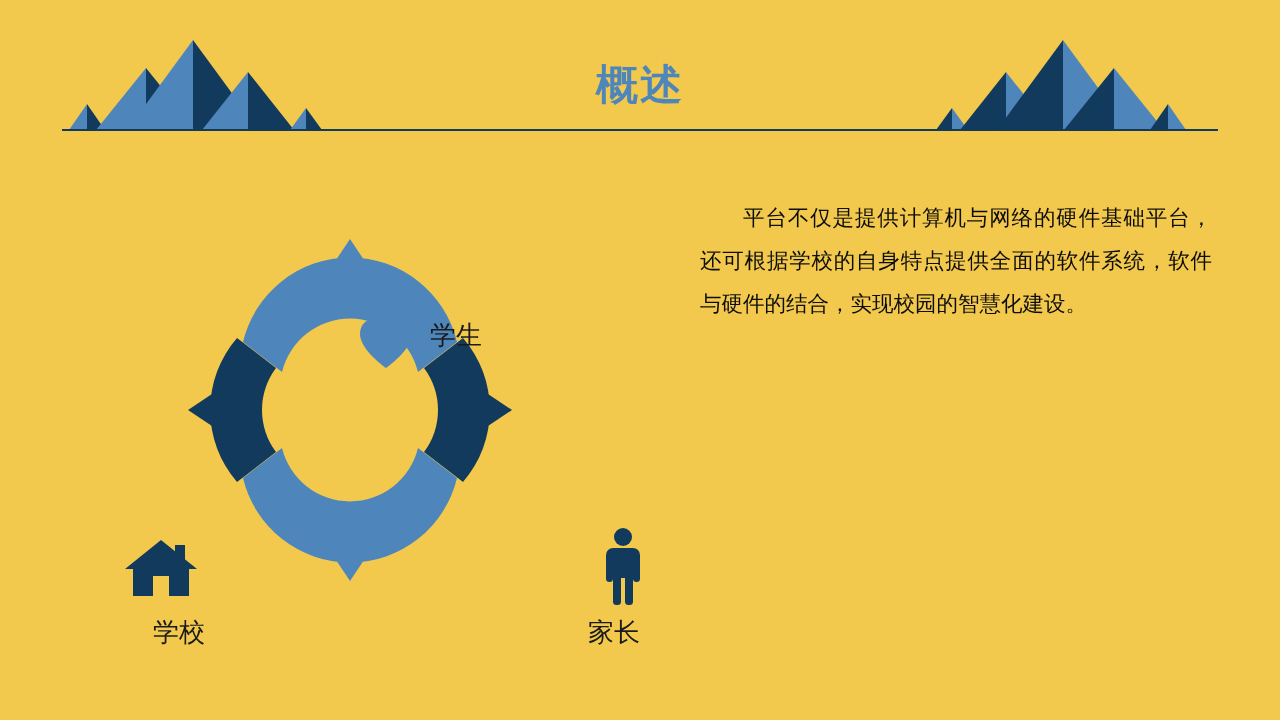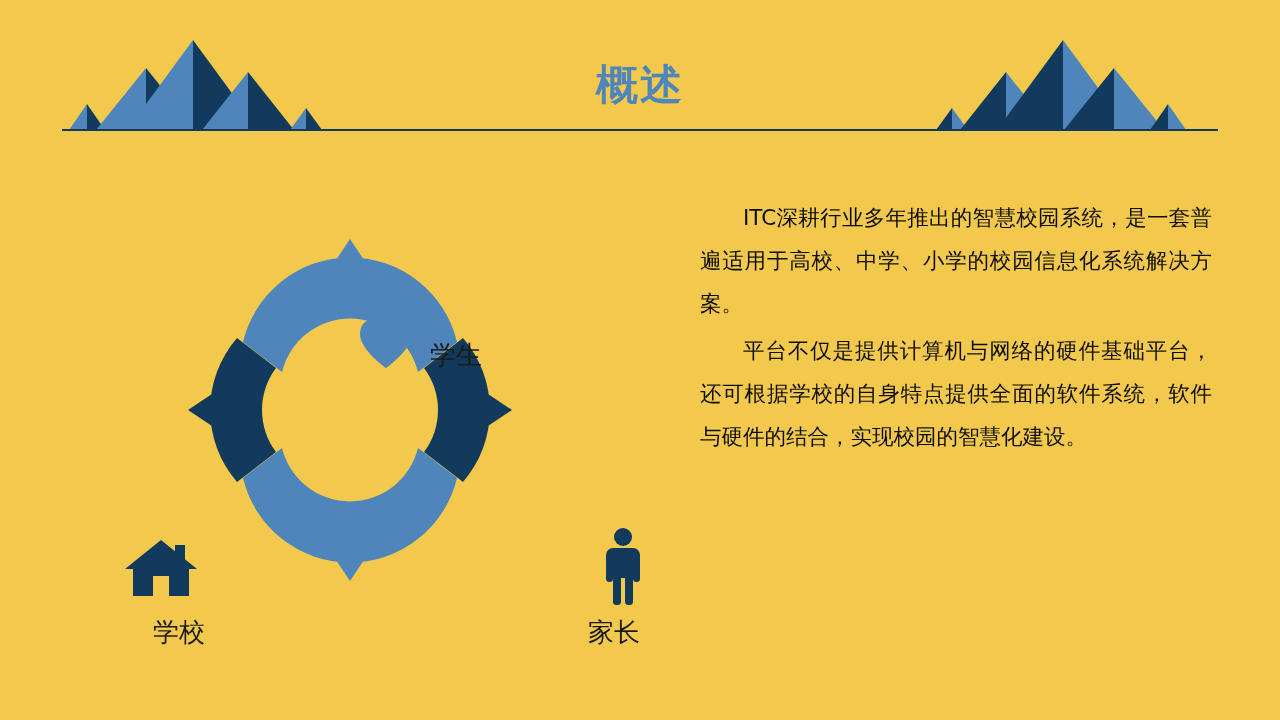--- a/index.html
+++ b/index.html
@@ -84,21 +84,21 @@
 
   .icon-student {
     position: absolute;
     left: 328px;
     top: 168px;
     width: 56px;
     height: 52px;
   }
   .label-student {
     left: 400px;
-    top: 188px;
+    top: 168px;
   }
 
   .icon-school {
     position: absolute;
     left: 95px;
     top: 386px;
     width: 72px;
     height: 62px;
   }
   .label-school {
@@ -256,17 +256,16 @@
       <rect x="6" y="26" width="7" height="28" rx="3.5" fill="#123A5C"></rect>
       <rect x="33" y="26" width="7" height="28" rx="3.5" fill="#123A5C"></rect>
       <rect x="13" y="44" width="8" height="33" rx="3.5" fill="#123A5C"></rect>
       <rect x="25" y="44" width="8" height="33" rx="3.5" fill="#123A5C"></rect>
     </svg>
     <div class="node-label label-parent">家长</div>
 
   </div>
 
   <div class="body-text">
-    <p class="paragraph">ITC深耕行业多年推出的智慧校园系统，是一套普遍适用于高校、中学、小学的校园信息化系统解决方案。</p>
     <p class="paragraph">平台不仅是提供计算机与网络的硬件基础平台，还可根据学校的自身特点提供全面的软件系统，软件与硬件的结合，实现校园的智慧化建设。</p>
   </div>
 
 </div>
 
 </body></html>

